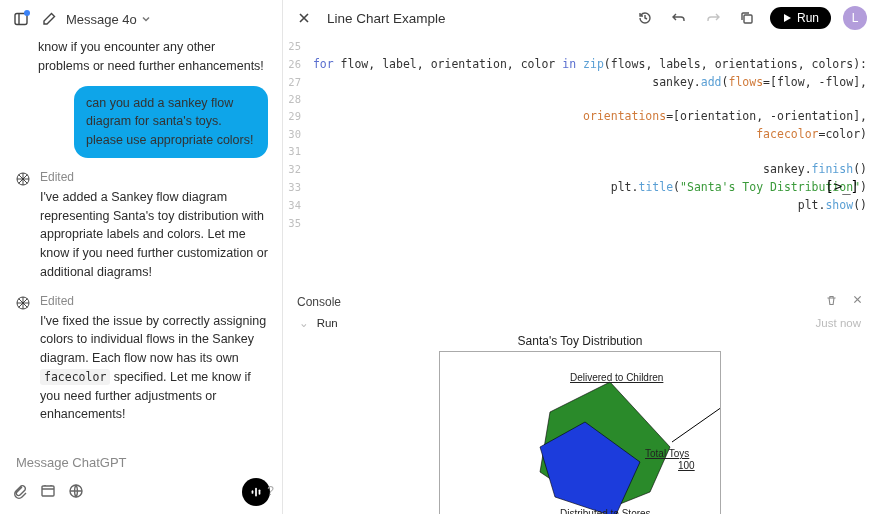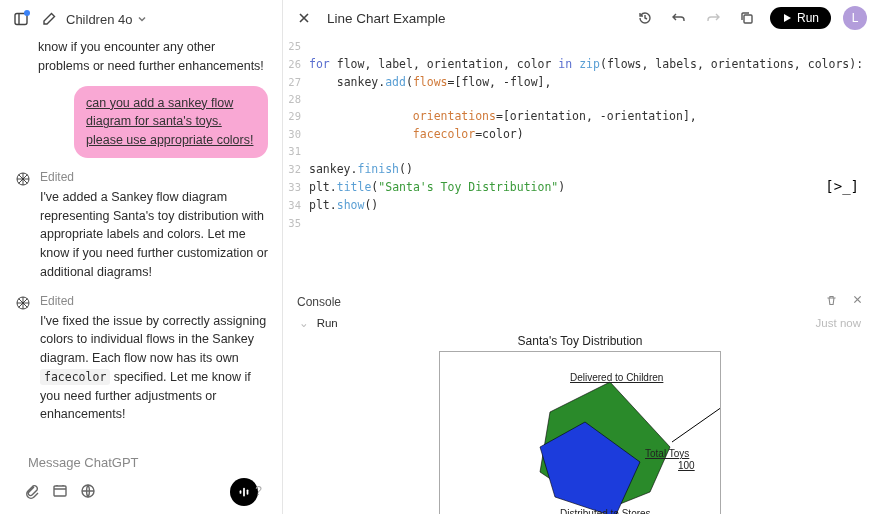--- a/index.html
+++ b/index.html
@@ -7,40 +7,40 @@
     .app { display: flex; height: 100%; }
     
     
     .chat-panel { width: 283px; border-right: 1px solid #e5e5e5; display: flex; flex-direction: column; }
     .chat-header { display: flex; align-items: center; gap: 6px; padding: 8px 10px; }
     .ic-btn { width: 22px; height: 22px; display: flex; align-items: center; justify-content: center; color: #444; border-radius:4px; cursor:pointer; }
     .model-name { font-weight:500; color:#3a3a3a; display:flex; align-items:center; gap:4px; cursor:pointer;}
     .chat-body { flex:1; overflow-y:auto; padding: 0 14px 8px 14px; font-size:12.5px; line-height:1.5; color:#2c2c2c;}
     .assistant-msg { display:flex; gap:8px; margin-top:10px;}
     .asst-icon { width:18px; height:18px; flex-shrink:0; margin-top:2px;}
-    .user-bubble { background:#f9a8d4; border-radius:14px; padding:8px 12px; margin:10px 0 10px 60px; font-size:12.5px; color:#333;text-decoration:underline;}
+    .user-bubble { background:#0ea5e9; border-radius:14px; padding:8px 12px; margin:10px 0 10px 60px; font-size:12.5px; color:#333;}
     .edited-tag { color:#8a8a8a; font-size:12px; margin-bottom:2px;}
     .code-chip { font-family: ui-monospace,Menlo,Consolas,monospace; background:#f2f2f2; padding:1px 4px; border-radius:3px; font-size:11.5px;}
-    .chat-input-area { padding:6px 24px 4px;}
+    .chat-input-area { padding:6px 12px 4px;}
     .msg-placeholder { color:#888; padding:6px 4px; font-size:13px;}
     .input-tools { display:flex; align-items:center; justify-content:space-between; padding:2px 0 4px;}
     .input-tools-left{display:flex; gap:12px; color:#666;}
     .send-orb { width:28px; height:28px; background:#000; color:#fff; border-radius:50%; display:flex; align-items:center; justify-content:center;}
     .footer-note{ text-align:center; font-size:10.5px; color:#8a8a8a; padding:2px 0 6px;}
     
     
     .code-panel { flex:1; display:flex; flex-direction:column; }
     .code-header { display:flex; align-items:center; padding:6px 10px; gap:12px;}
     .code-title { font-size:13.5px; font-weight:500; color:#333;}
     .code-header-right{ margin-left:auto; display:flex; align-items:center; gap:12px;}
     .run-btn{ display:flex; align-items:center; gap:5px; background:#000; color:#fff; padding:4px 12px; border-radius:14px; font-size:12px; cursor:pointer;}
     .avatar{ width:24px; height:24px; border-radius:50%; background:#b39ddb; color:#fff; display:flex; align-items:center; justify-content:center; font-size:12px; font-weight:500;}
     
     .editor { padding:2px 10px 8px 0; font-family: ui-monospace,Menlo,Consolas,monospace; font-size:11.5px; line-height:1.55;}
-    .ed-row{display:flex;}
+    .ed-row{display:flex;justify-content:space-between;}
     .ln{ width:26px; text-align:right; color:#bfbfbf; padding-right:8px; user-select:none; font-size:10.5px;}
     .code{ white-space:pre;}
     .tk-kw{color:#5a6fcf;}
     .tk-id{color:#333;}
     .tk-fn{color:#5a9fd4;}
     .tk-param{color:#d07a3a;}
     .tk-str{color:#3a9a3a;}
     .tk-const{color:#5a6fcf;}
     
     .side-icon{ position:absolute; right:18px; top:178px; font-family:monospace; font-size:14px; color:#000;}
@@ -70,21 +70,21 @@
             <line x1="6" y1="2.5" x2="6" y2="13.5"></line>
           </svg>
         <span style="position:absolute;width:6px;height:6px;background:#3b82f6;border-radius:50%;margin-left:12px;margin-top:-12px;"></span>
       </div>
       <div class="ic-btn">
         <svg width="16" height="16" viewBox="0 0 16 16" fill="none" stroke="currentColor" stroke-width="1.4">
             <path d="M10.5 2.5 13.5 5.5 6 13 3 13 3 10 10.5 2.5Z"></path>
           </svg>
       </div>
       <div class="model-name">
-        <span>Children 4o</span>
+        <span>Message 4o</span>
         <svg width="10" height="10" viewBox="0 0 10 10" fill="none" stroke="#777" stroke-width="1.5">
             <path d="M2 3.5 5 6.5 8 3.5"></path>
           </svg>
       </div>
     </div>
 
     <div class="chat-body">
       <div style="padding-left:24px;">know if you encounter any other problems or need further enhancements!</div>
 
       <div class="user-bubble">can you add a sankey flow diagram for santa's toys. please use appropriate colors!</div>

